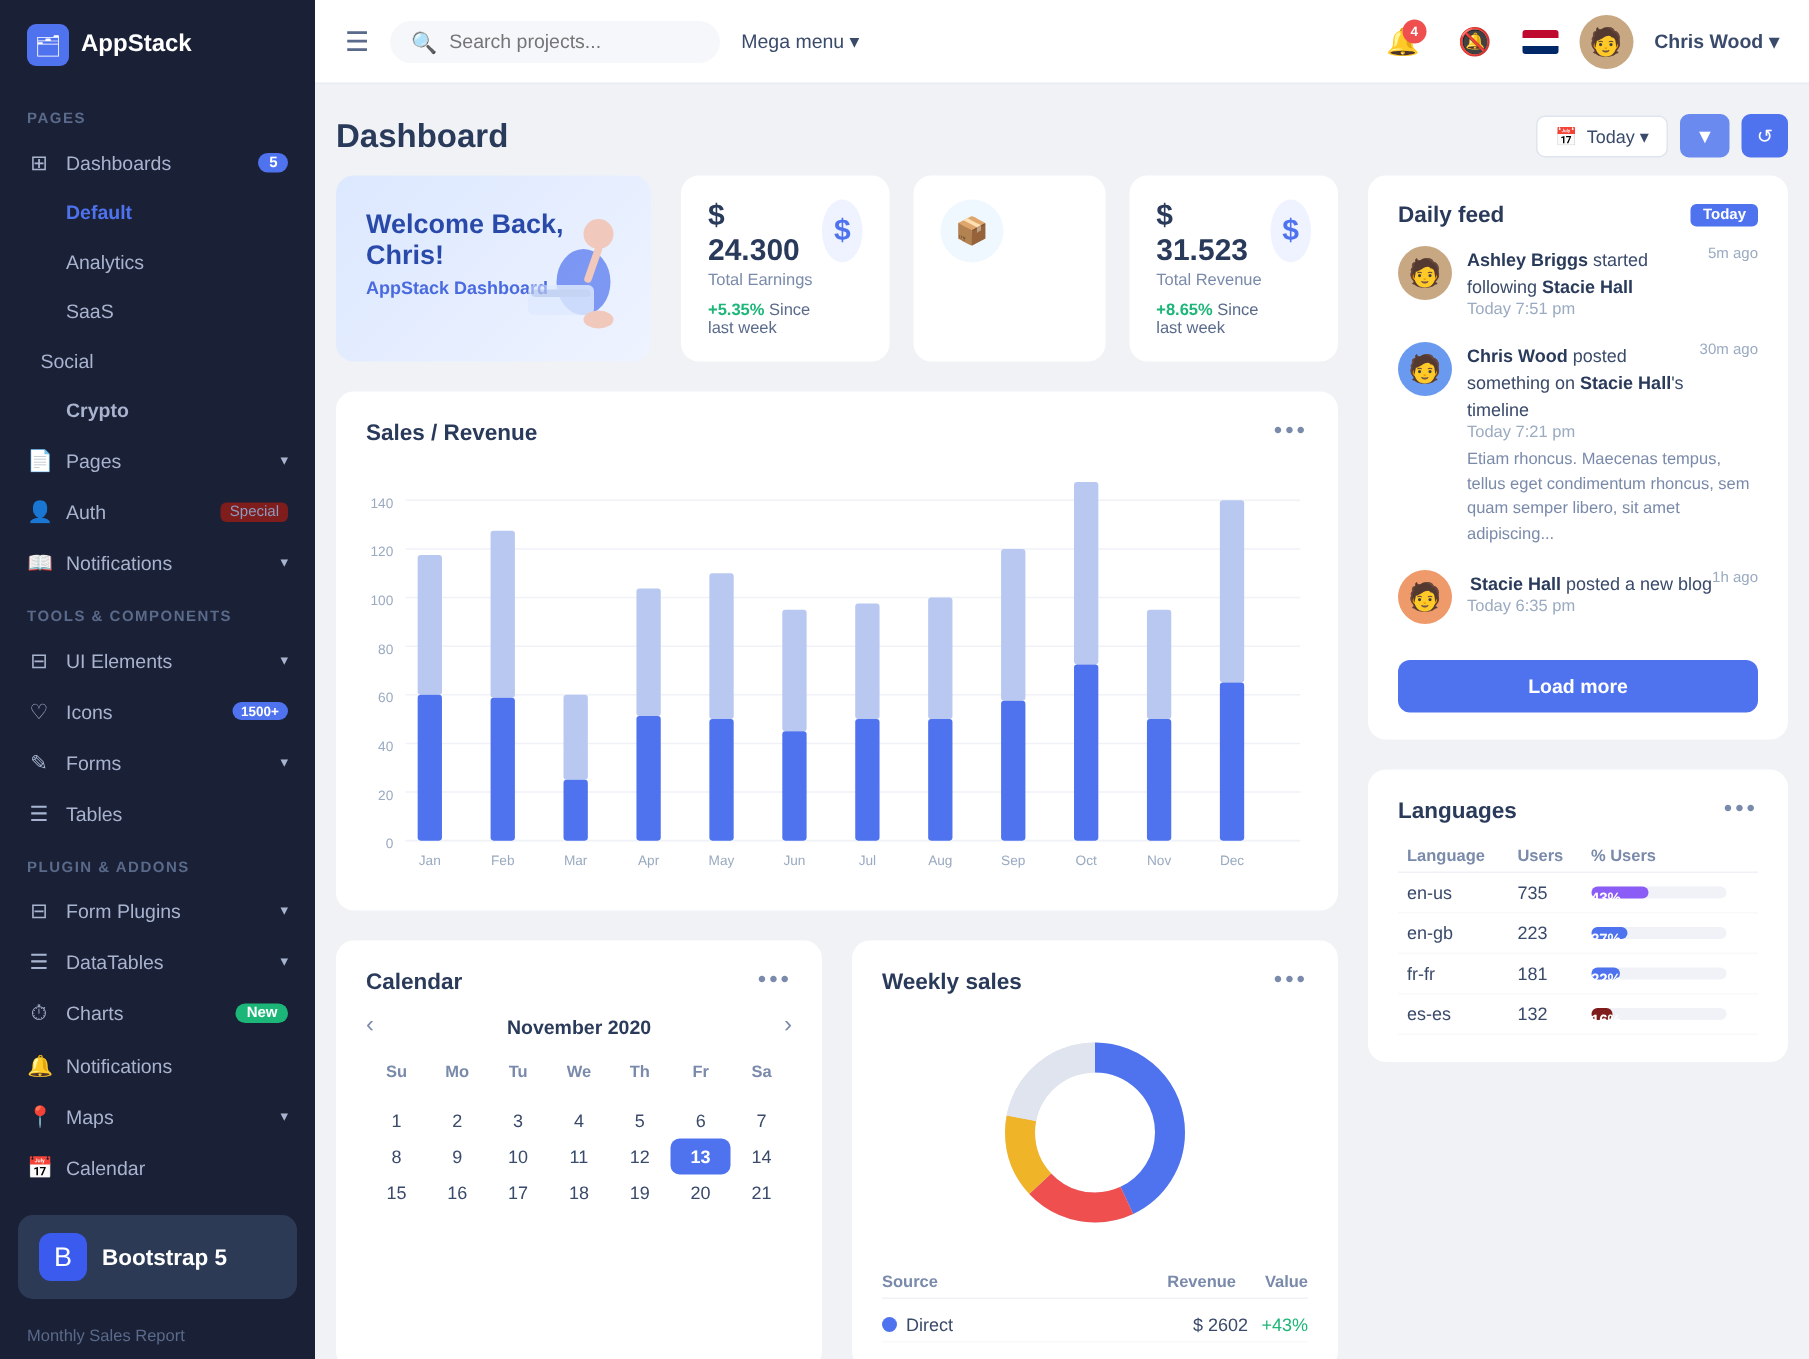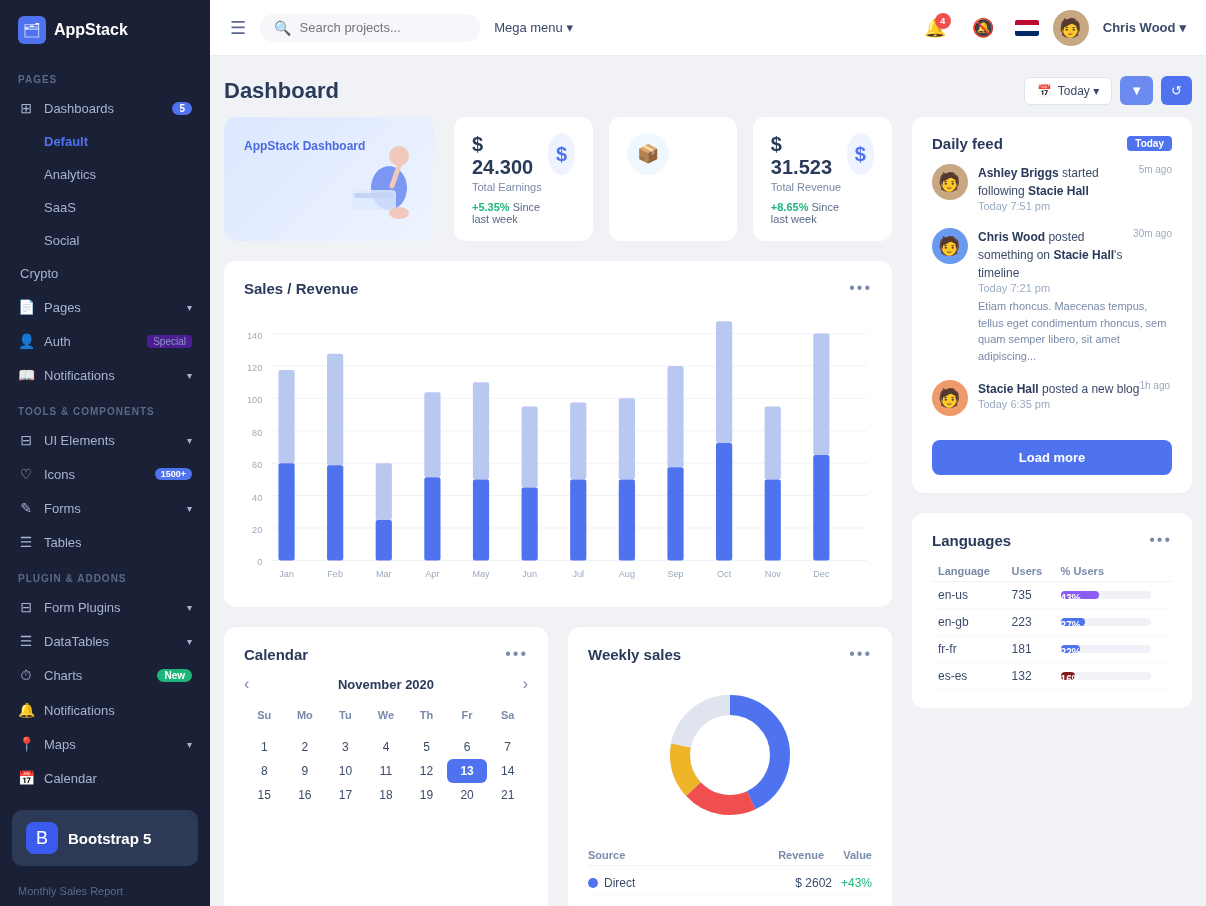--- a/index.html
+++ b/index.html
@@ -60,21 +60,21 @@
       margin-left: auto;
       background: #4f73ef;
       color: white;
       border-radius: 10px;
       padding: 1px 7px;
       font-size: 10px;
       font-weight: 700;
     }
     .sidebar-item .badge-special {
       margin-left: auto;
-      background: #4c1d95;
+      background: #7f1d1d;
       color: #8a9bbf;
       border-radius: 4px;
       padding: 1px 6px;
       font-size: 10px;
     }
     .sidebar-item .badge-new {
       margin-left: auto;
       background: #1db679;
       color: white;
       border-radius: 10px;
@@ -390,21 +390,21 @@
       overflow: hidden;
       font-size: 18px;
       display: flex; align-items: center; justify-content: center;
     }
     .feed-avatar-1 { background: #c8a882; }
     .feed-avatar-2 { background: #6a9aef; }
     .feed-avatar-3 { background: #ef9a6a; }
     .feed-content { flex: 1; }
     .feed-text { font-size: 12px; color: #3a4a6a; line-height: 1.5; }
     .feed-text strong { color: #2a3a5a; font-weight: 700; }
-    .feed-time-row { display: flex; justify-content: flex-start; }
+    .feed-time-row { display: flex; justify-content: flex-end; }
     .feed-time { font-size: 11px; color: #9aaac0; }
     .feed-ago { font-size: 10px; color: #9aaac0; white-space: nowrap; }
     .feed-desc { font-size: 11px; color: #7a8aaa; line-height: 1.5; margin-top: 4px; }
     .load-more-btn {
       width: 100%;
       background: #4f73ef;
       color: white;
       border: none;
       border-radius: 8px;
       padding: 10px;
@@ -450,24 +450,24 @@
   </div>
   <div class="sidebar-item active" style="padding-left:44px;">
     <span>Default</span>
   </div>
   <div class="sidebar-item" style="padding-left:44px;">
     <span>Analytics</span>
   </div>
   <div class="sidebar-item" style="padding-left:44px;">
     <span>SaaS</span>
   </div>
-  <div class="sidebar-item" style="padding-left:44px;">
+  <div class="sidebar-item" style="padding-left:27px;">
     <span>Social</span>
   </div>
-  <div class="sidebar-item" style="padding-left:20px;">
+  <div class="sidebar-item" style="padding-left:44px;font-weight:bold;">
     <span>Crypto</span>
   </div>
   <div class="sidebar-item">
     <span class="icon">📄</span>
     <span>Pages</span>
     <span class="arrow">▾</span>
   </div>
   <div class="sidebar-item">
     <span class="icon">👤</span>
     <span>Auth</span>
@@ -587,20 +587,21 @@
         <button class="btn-icon">
           <span>↺</span>
         </button>
       </div>
     </div>
 
     <div class="content-left">
 
       <div class="welcome-section">
         <div class="welcome-card">
+          <h3>Welcome Back, Chris!</h3>
           <p>AppStack Dashboard</p>
           <div class="welcome-figure">
             
             <svg width="90" height="90" viewBox="0 0 90 90">
               <circle cx="65" cy="18" r="10" fill="#f4b8a0"></circle>
               <ellipse cx="55" cy="50" rx="18" ry="22" fill="#4f73ef"></ellipse>
               <rect x="20" y="55" width="40" height="5" rx="3" fill="#2a4aaa"></rect>
               <rect x="18" y="52" width="44" height="20" rx="4" fill="#dce8ff" opacity="0.8"></rect>
               <line x1="65" y1="28" x2="58" y2="48" stroke="#f4b8a0" stroke-width="5" stroke-linecap="round"></line>
               <ellipse cx="65" cy="75" rx="10" ry="6" fill="#f4b8a0"></ellipse>

